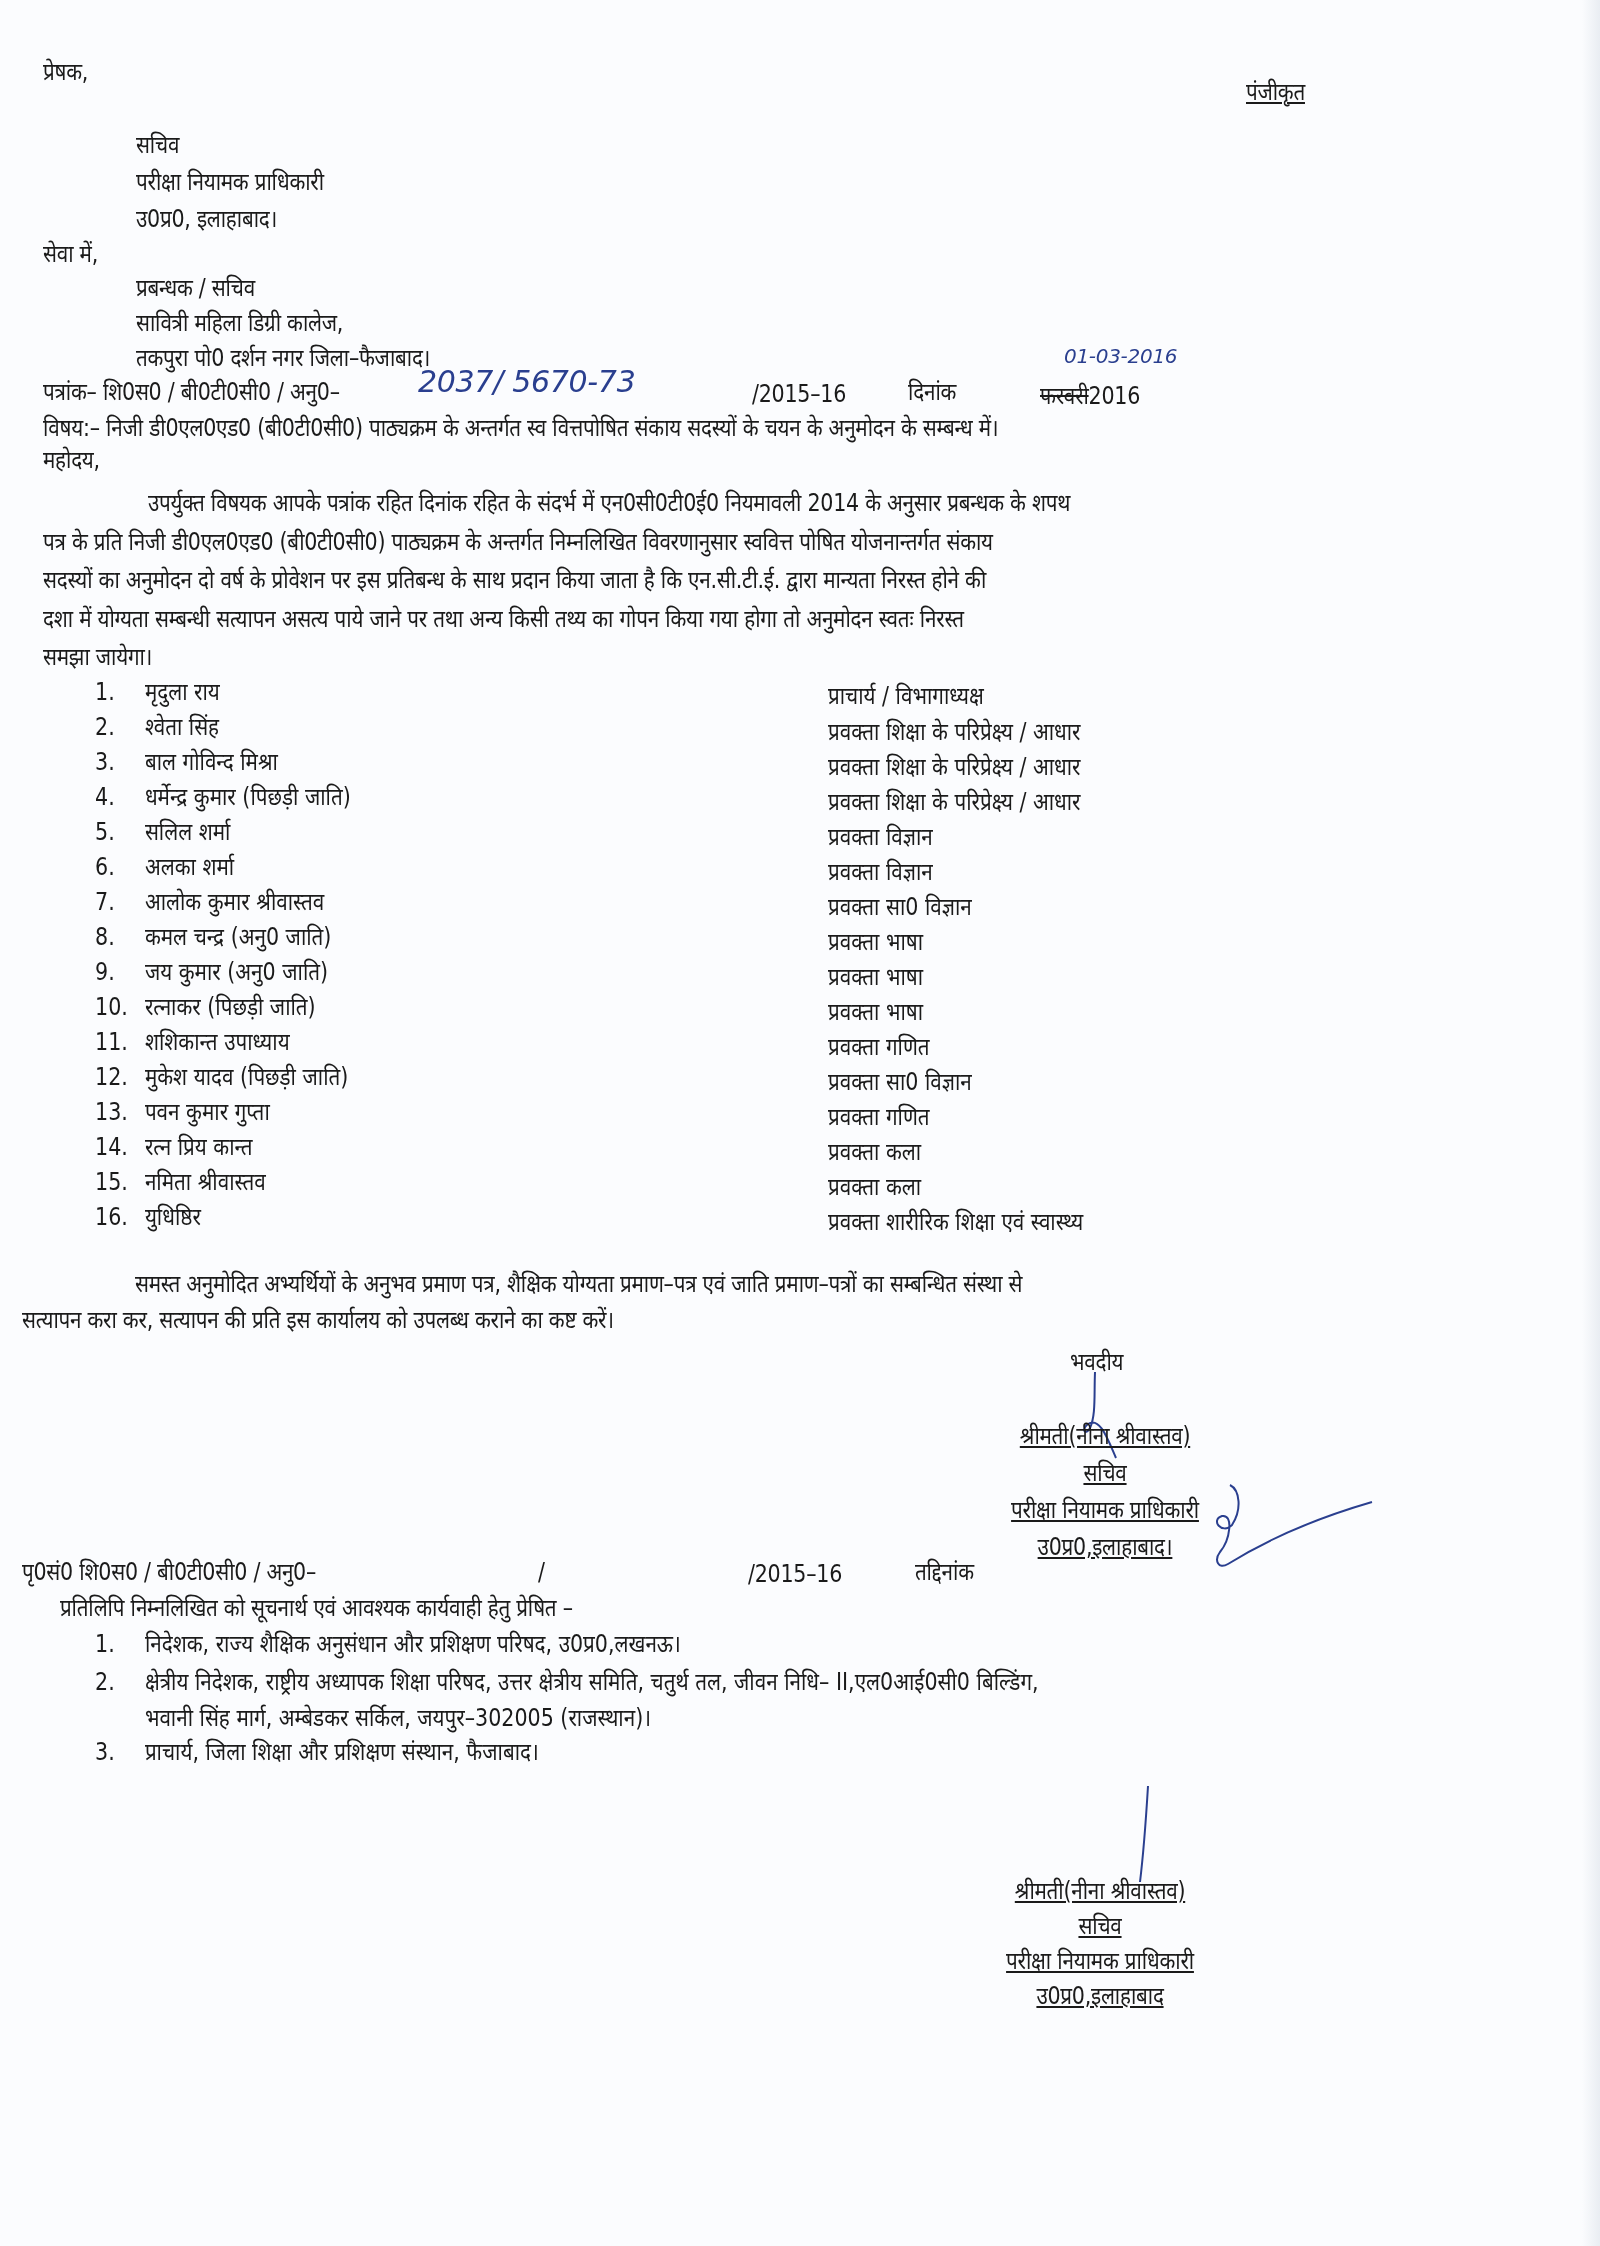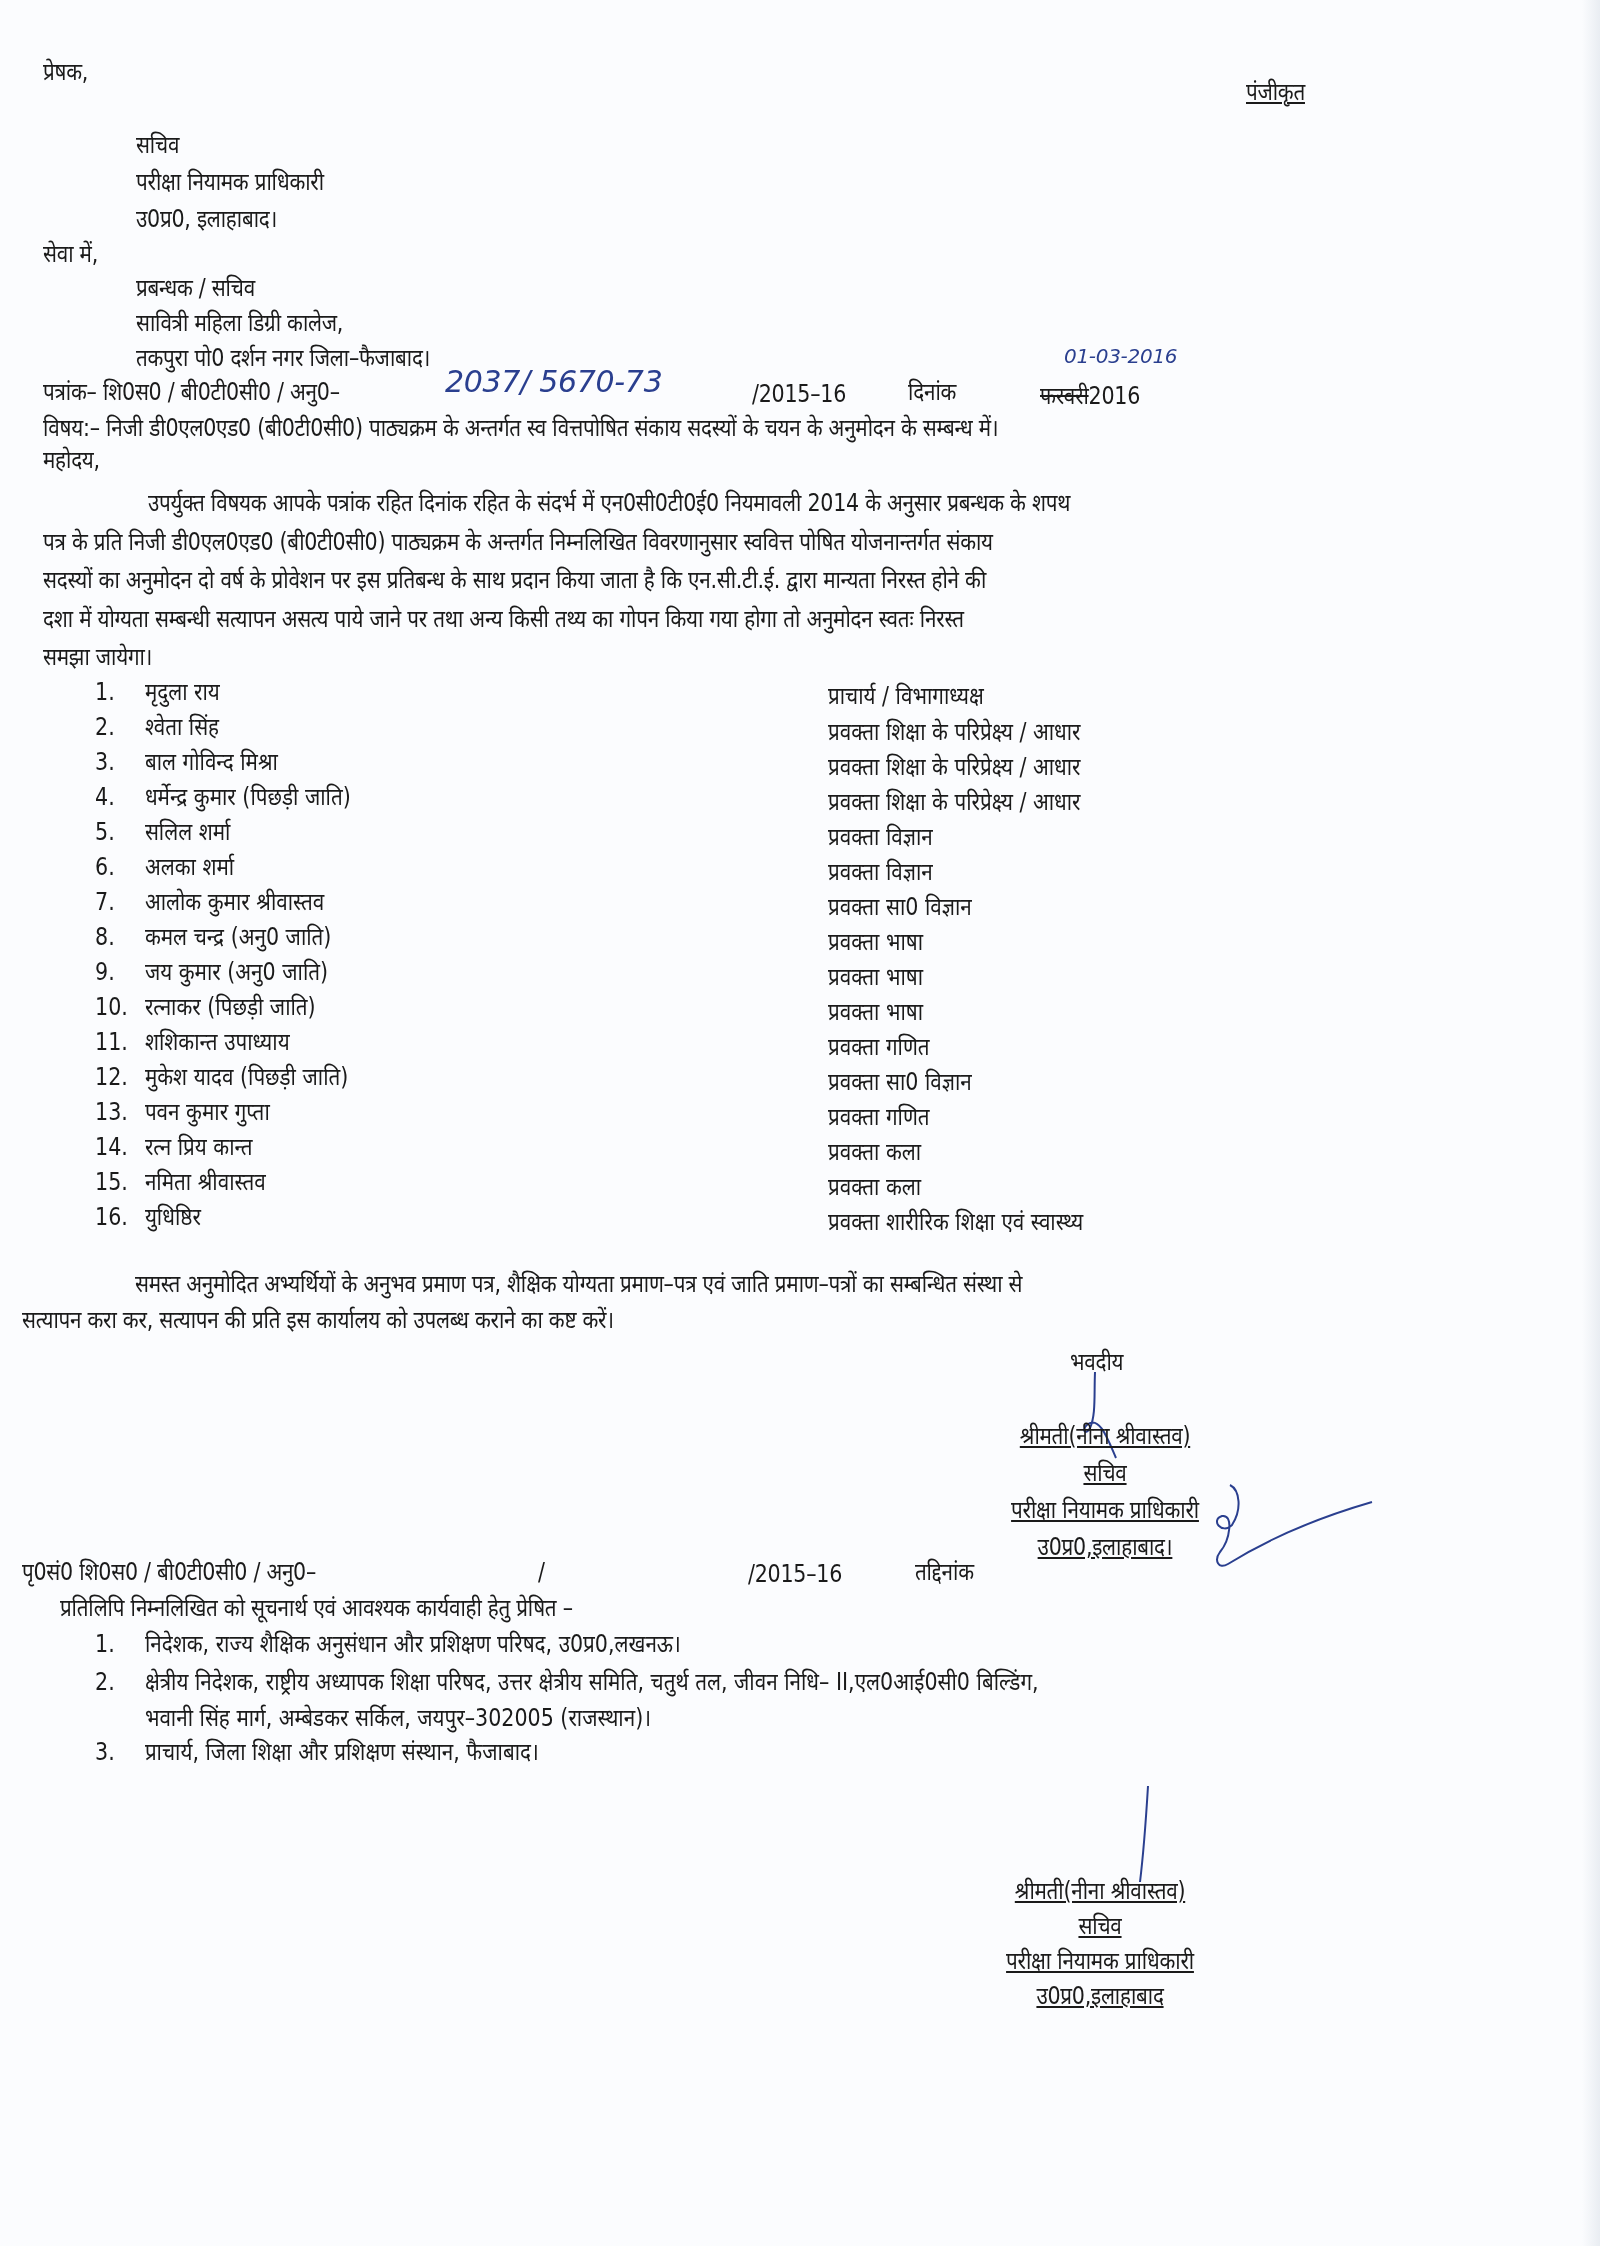--- a/index.html
+++ b/index.html
@@ -38,21 +38,21 @@
   <div class="t" style="left:136px; top:129px;">सचिव</div>
   <div class="t" style="left:136px; top:166px;">परीक्षा नियामक प्राधिकारी</div>
   <div class="t" style="left:136px; top:203px;">उ0प्र0, इलाहाबाद।</div>
 
   <div class="t" style="left:43px; top:238px;">सेवा में,</div>
   <div class="t" style="left:136px; top:272px;">प्रबन्धक / सचिव</div>
   <div class="t" style="left:136px; top:307px;">सावित्री महिला डिग्री कालेज,</div>
   <div class="t" style="left:136px; top:342px;">तकपुरा पो0 दर्शन नगर जिला–फैजाबाद।</div>
 
   <div class="t" style="left:43px; top:376px;">पत्रांक– शि0स0 / बी0टी0सी0 / अनु0–</div>
-  <div class="t ink" style="left:418px; top:366px;margin-left:27px;">2037/ 5670-73</div>
+  <div class="t ink" style="left:418px; top:366px;">2037/ 5670-73</div>
   <div class="t" style="left:752px; top:378px;">/2015–16</div>
   <div class="t" style="left:908px; top:376px;">दिनांक</div>
   <div class="t ink" style="left:1064px; top:340px; font-size:20px;">01-03-2016</div>
   <div class="t" style="left:1040px; top:380px;"><span class="strike">फरवरी</span><span>2016</span></div>
 
   <div class="t" style="left:43px; top:412px;">विषय:– निजी डी0एल0एड0 (बी0टी0सी0) पाठ्यक्रम के अन्तर्गत स्व वित्तपोषित संकाय सदस्यों के चयन के अनुमोदन के सम्बन्ध में।</div>
   <div class="t" style="left:43px; top:444px;">महोदय,</div>
 
   <div class="t" style="left:148px; top:487px;">उपर्युक्त विषयक आपके पत्रांक रहित दिनांक रहित के संदर्भ में एन0सी0टी0ई0 नियमावली 2014 के अनुसार प्रबन्धक के शपथ</div>
   <div class="t" style="left:43px; top:526px;">पत्र के प्रति निजी डी0एल0एड0 (बी0टी0सी0) पाठ्यक्रम के अन्तर्गत निम्नलिखित विवरणानुसार स्ववित्त पोषित योजनान्तर्गत संकाय</div>

